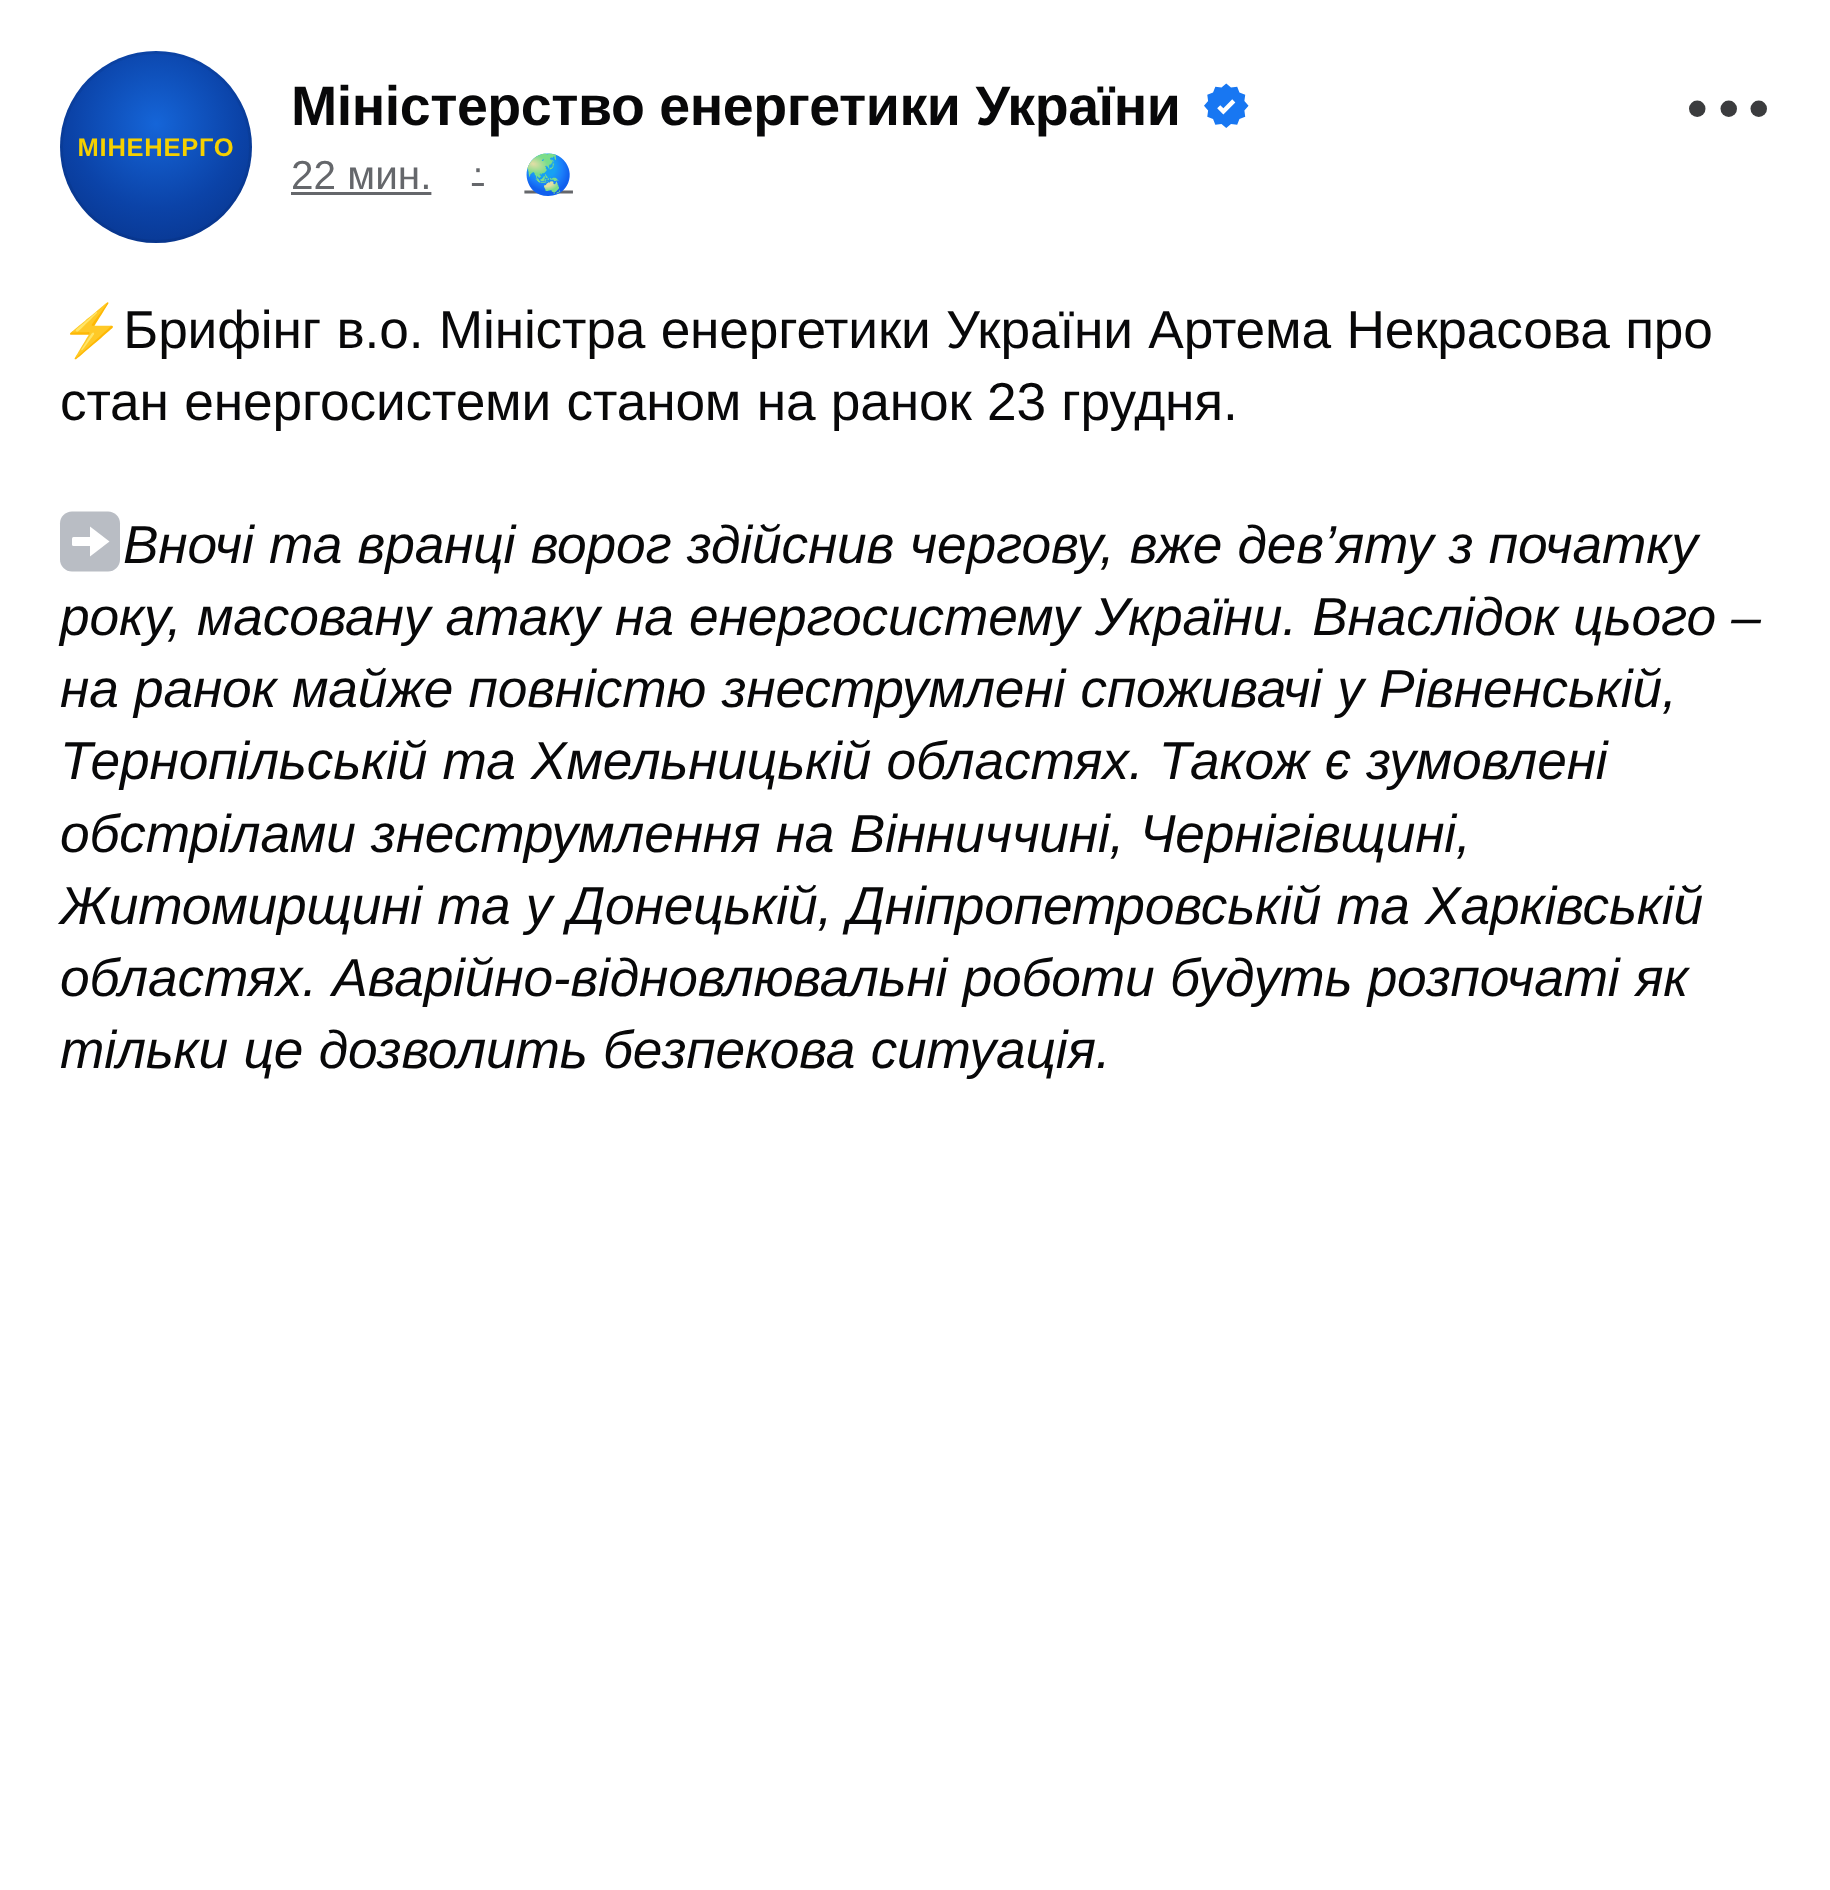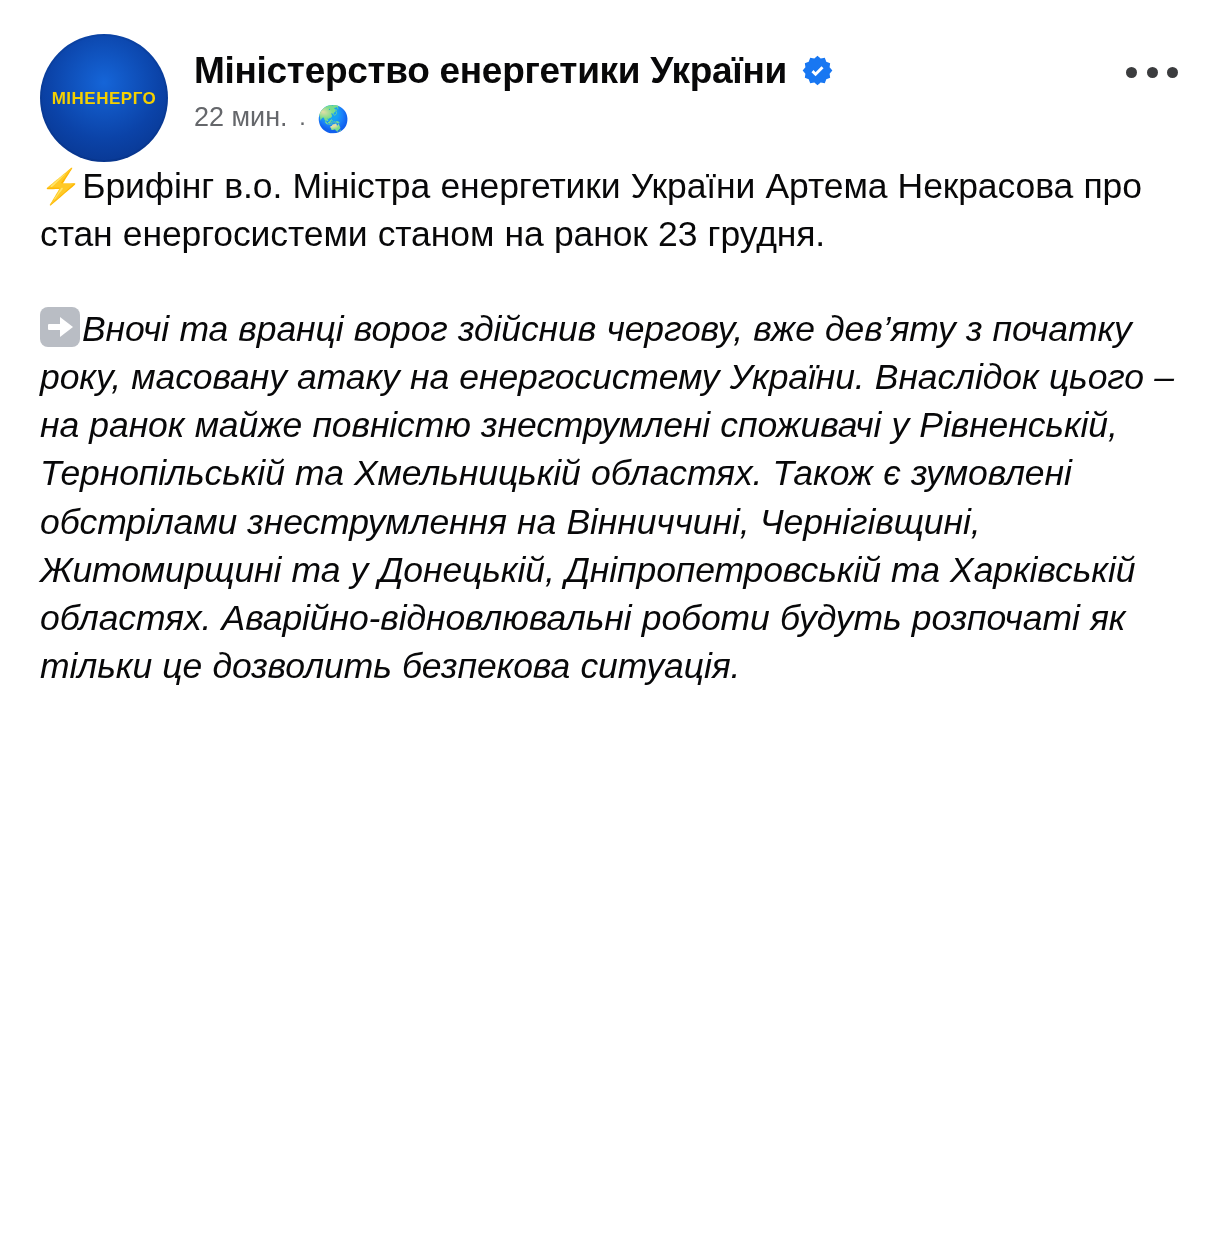--- a/index.html
+++ b/index.html
@@ -79,26 +79,27 @@
     width: 33px;
     height: 33px;
     flex: 0 0 33px;
     position: relative;
     display: inline-block;
   }
   .verified svg { display: block; }
 
   .meta-row {
     display: flex;
-    align-items: flex-end;
-    gap: 11px;
+    align-items: flex-start;
+    gap: 27px;
     margin-top: 10px;
     color: #65676b;
     font-size: 27px;
     line-height: 1.2;
+    text-decoration: underline;
   }
   .meta-dot {
     font-size: 24px;
     color: #65676b;
     line-height: 1;
   }
   .globe {
     width: 30px;
     height: 30px;
     display: inline-block;
@@ -122,20 +123,21 @@
   .more-btn i {
     display: block;
     width: 11px;
     height: 11px;
     border-radius: 50%;
     background: #3b3c3e;
   }
 
   
   .post-body {
+    margin-top: 34px;
     font-size: 35.5px;
     line-height: 1.36;
     color: #080809;
     letter-spacing: -0.1px;
     word-spacing: 0.5px;
   }
   .para { margin: 0; }
   .para + .para { margin-top: 46px; font-style: italic; }
 
   .emoji {

